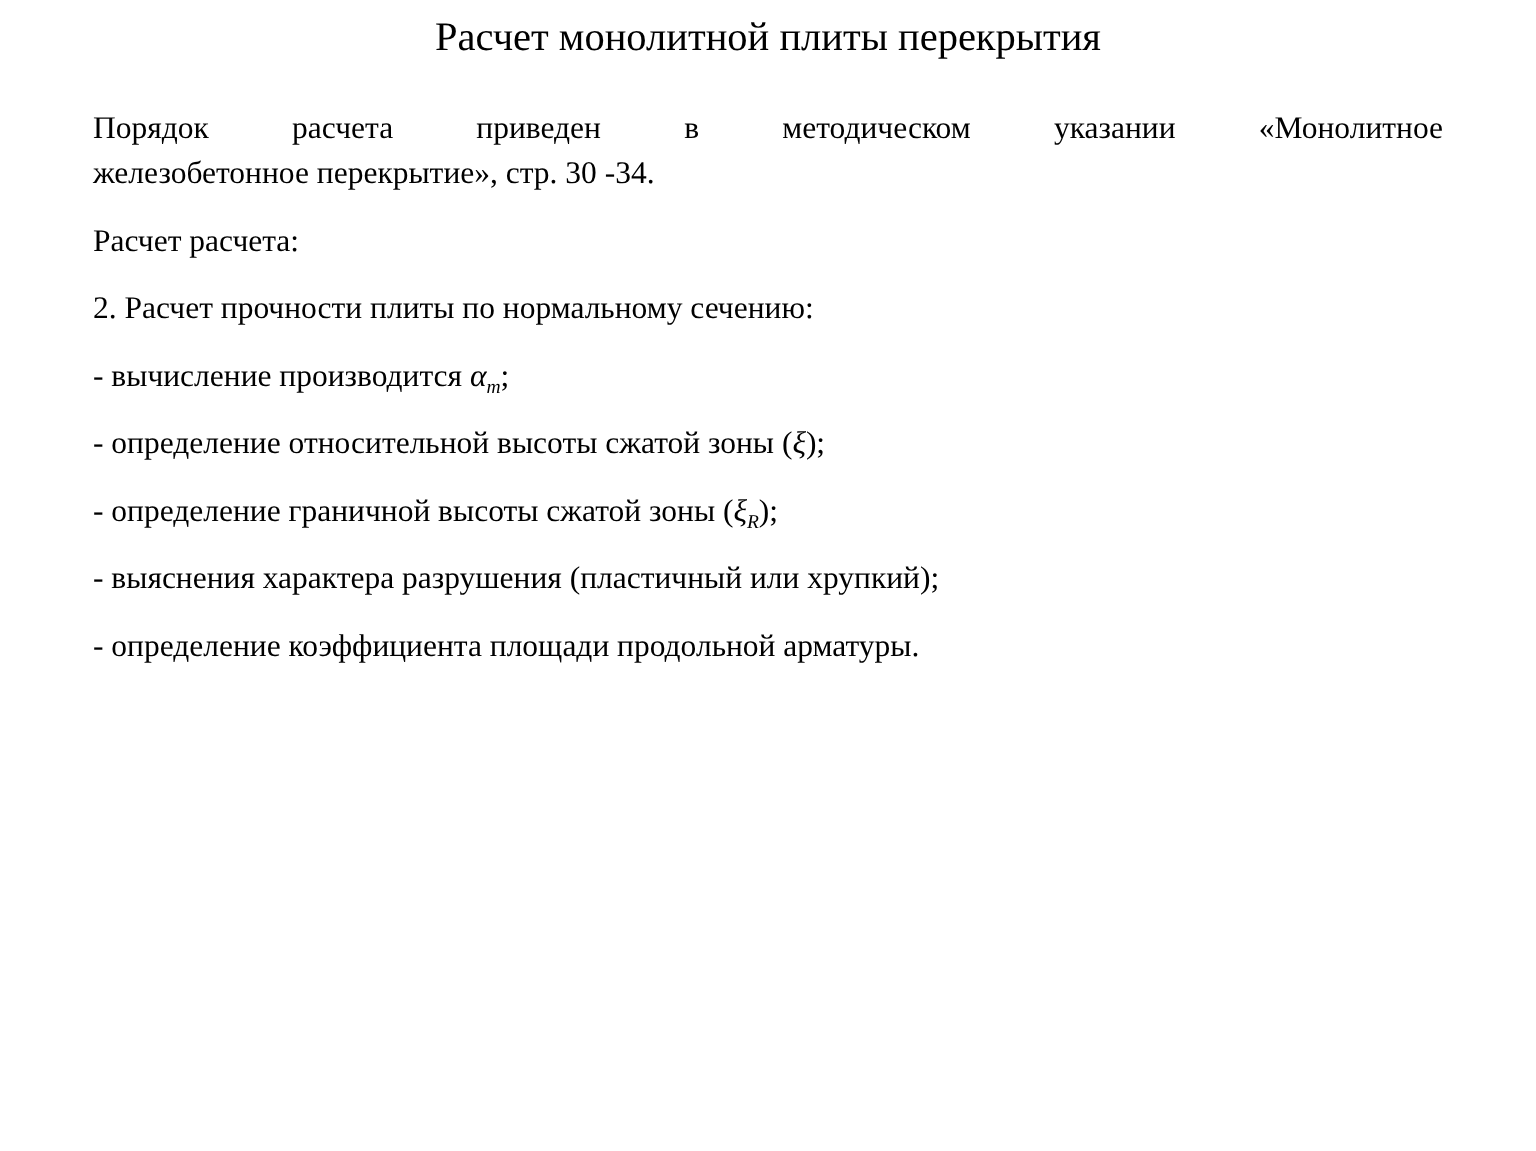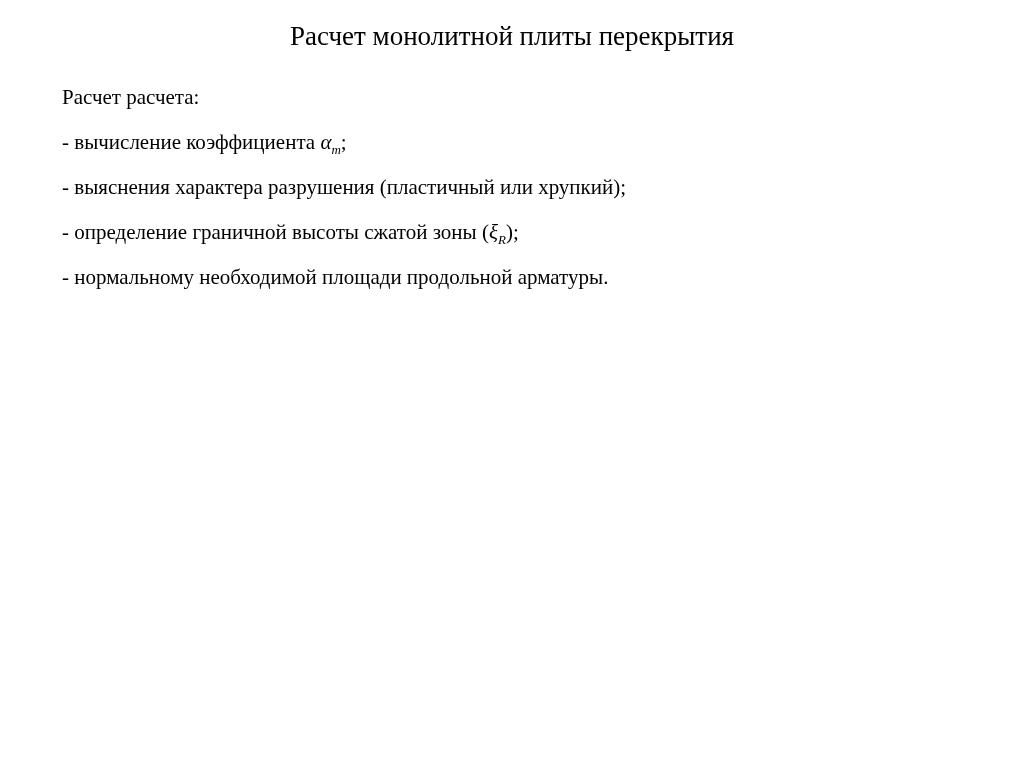--- a/index.html
+++ b/index.html
@@ -6,21 +6,21 @@
   .slide {
     position: relative;
     width: 1024px;
     height: 767px;
     background: #ffffff;
     color: #000000;
     font-family: "Liberation Serif", "DejaVu Serif", serif;
     overflow: hidden;
   }
   .slide-title {
-    padding-top: 20px;
+    padding-top: 8px;
     text-align: center;
     font-size: 27px;
     line-height: 32px;
     font-weight: normal;
     margin: 0;
   }
   .content {
     margin: 30px 62px 0 62px;
     font-size: 21px;
     line-height: 30px;
@@ -41,31 +41,37 @@
 </style>
 </head>
 <body>
 
 <div class="slide">
 
   <h1 class="slide-title">Расчет монолитной плиты перекрытия</h1>
 
   <div class="content">
 
+    <p class="para">
+      <span class="jline-first">Порядок расчета приведен в методическом указании «Монолитное</span>
+      <span class="jline-last">железобетонное перекрытие», стр. 30 -34.</span>
+    </p>
 
     <p class="para">Расчет расчета:</p>
 
 
+    <p class="para">2. Расчет прочности плиты по нормальному сечению:</p>
 
-    <p class="para"><span>- вычисление коэффициента </span><span class="sym">α</span><sub class="sym">m</sub><span>;</span></p>
+    <p class="para"><span>- вычисление производится </span><span class="sym">α</span><sub class="sym">m</sub><span>;</span></p>
 
+    <p class="para"><span>- определение относительной высоты сжатой зоны (</span><span class="sym">ξ</span><sub class="sym"></sub><span>);</span></p>
+
+    <p class="para"><span>- определение граничной высоты сжатой зоны (</span><span class="sym">ξ</span><sub class="sym">R</sub><span>);</span></p>
 
     <p class="para">- выяснения характера разрушения (пластичный или хрупкий);</p>
 
-    <p class="para"><span>- определение граничной высоты сжатой зоны (</span><span class="sym">ξ</span><sub class="sym">R</sub><span>);</span></p>
-
-    <p class="para">- нормальному необходимой площади продольной арматуры.</p>
+    <p class="para">- определение коэффициента площади продольной арматуры.</p>
 
     <p class="para">
     </p>
 
   </div>
 </div>
 
 </body></html>

